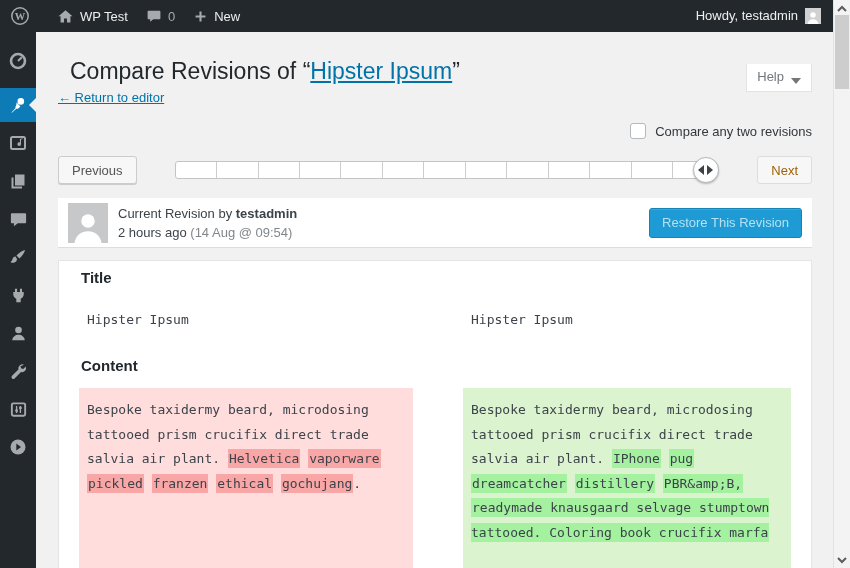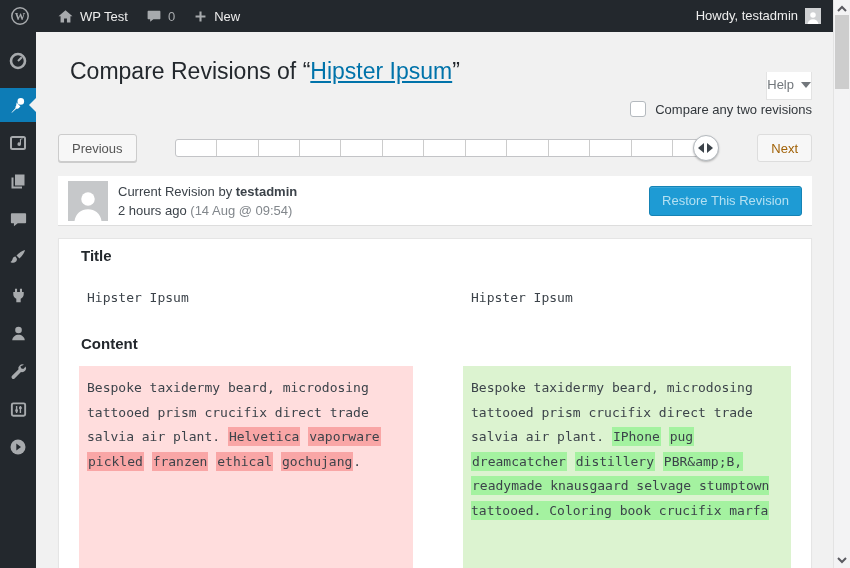--- a/index.html
+++ b/index.html
@@ -41,22 +41,22 @@
   #scrollbar { position:absolute; right:0; top:0; width:17px; height:568px; background:#f3f3f4; border-left:1px solid #e3e3e3; z-index:70; }
   .sb-arrow { position:absolute; left:0; width:16px; height:16px; display:flex; align-items:center; justify-content:center; cursor:pointer; }
   .sb-up { top:0; } .sb-down { bottom:0; }
   .sb-thumb { position:absolute; left:1px; top:15px; width:14px; height:74px; background:#cdcdcd; cursor:pointer; }
 
   
   #content { position:absolute; left:36px; top:32px; width:797px; height:536px; }
   .inner { position:relative; padding:0 21px 0 22px; }
 
   #help-tab {
-    position:absolute; top:16px; right:21px; background:#fff; border:1px solid #e3e3e3; border-top:none;
-    padding:5px 0 7px; font-size:13px; color:#72777c; display:flex; align-items:center; gap:7px; cursor:pointer;
+    position:absolute; top:8px; right:21px; background:#fff; border:1px solid #e3e3e3; border-top:none;
+    padding:5px 10px 7px; font-size:13px; color:#72777c; display:flex; align-items:flex-end; gap:7px; cursor:pointer;
   }
   .caret-down { width:0; height:0; border-left:5px solid transparent; border-right:5px solid transparent; border-top:6px solid #72777c; }
 
   h1#page-title { margin:24px 12px 0; font-size:23px; font-weight:400; color:#23282d; line-height:30px; }
   h1#page-title a { color:#0073aa; }
   .return-row { margin-top:4px; font-size:13px; height:18px; }
   .return-row a { color:#0073aa; }
 
   .compare-row { margin-top:14px; height:18px; display:flex; justify-content:flex-end; align-items:center; gap:9px; font-size:13px; color:#32373c; }
   .compare-row input[type=checkbox] {
@@ -250,20 +250,23 @@
 <div id="content">
   <div class="inner">
 
     <div id="help-tab">
       <span>Help</span>
       <span class="caret-down"></span>
     </div>
 
     <h1 id="page-title"><span>Compare Revisions of “</span><a href="#">Hipster Ipsum</a><span>”</span></h1>
 
+    <div class="return-row">
+      <a href="#">← Return to editor</a>
+    </div>
 
     <div class="compare-row">
       <input type="checkbox" style="">
       <span>Compare any two revisions</span>
     </div>
 
     <div class="slider-row">
       <button class="btn">Previous</button>
       <div class="track">
         <div class="tick-seg"></div>

